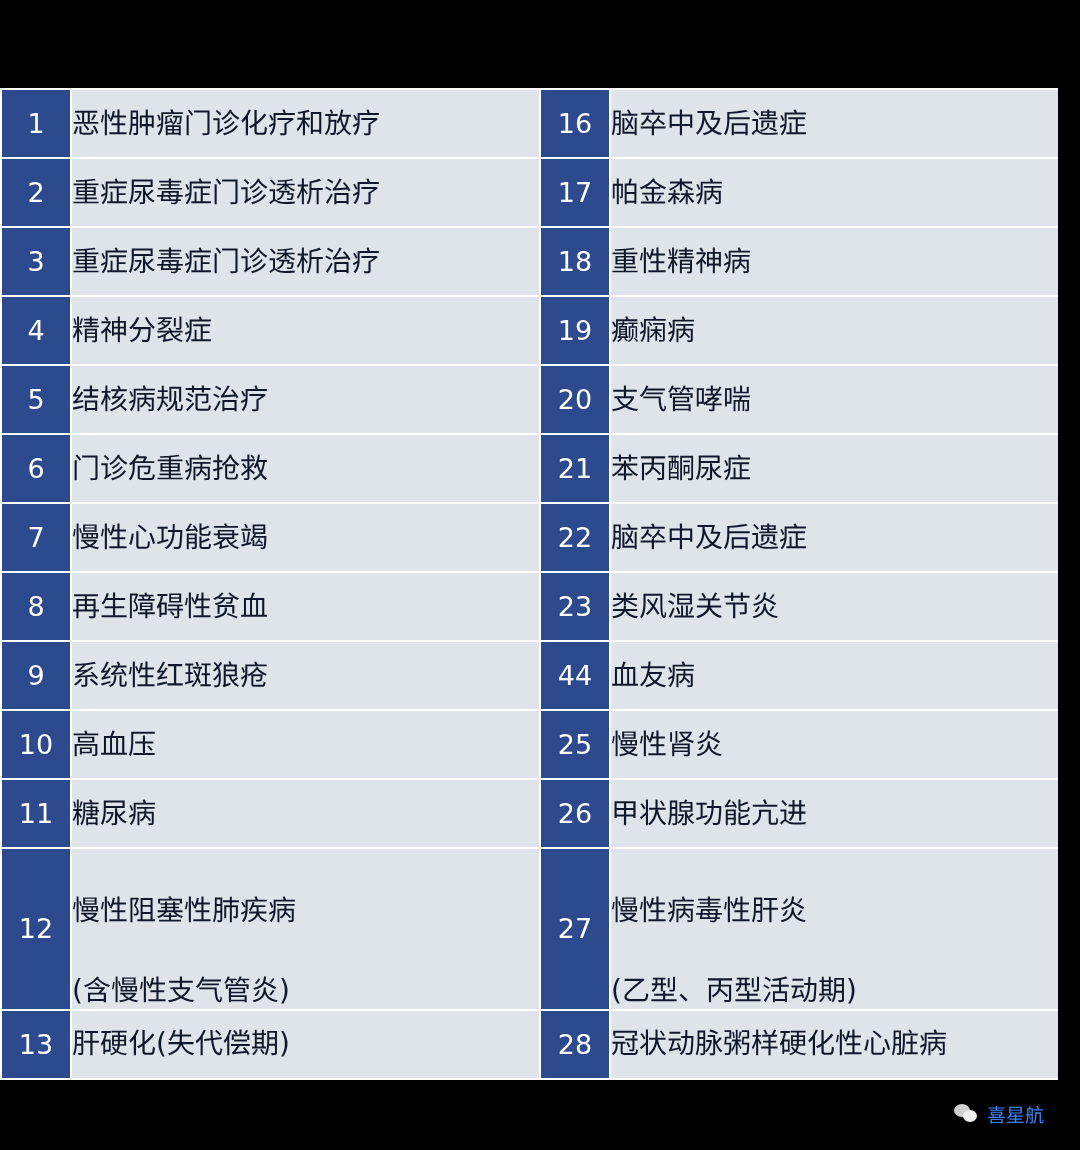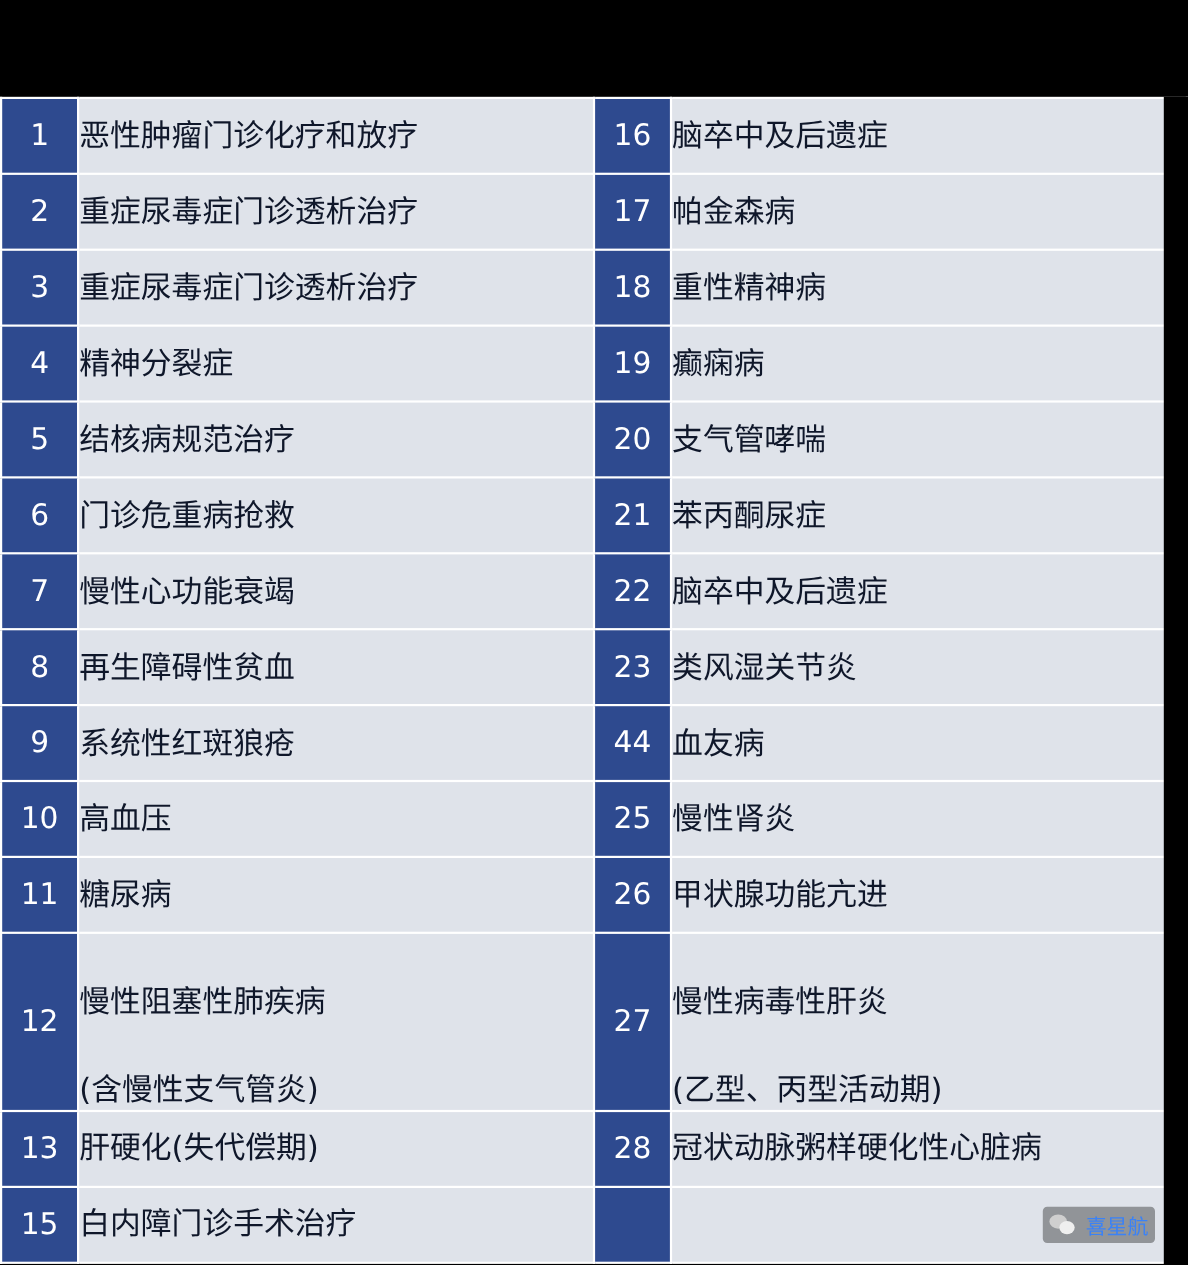--- a/index.html
+++ b/index.html
@@ -208,26 +208,20 @@
           <span class="line2">慢性病毒性肝炎</span>
           <span class="line2">(乙型、丙型活动期)</span>
         </td>
       </tr>
       <tr class="row">
         <td class="num">13</td>
         <td class="txt">肝硬化(失代偿期)</td>
         <td class="num">28</td>
         <td class="txt">冠状动脉粥样硬化性心脏病</td>
       </tr>
-      <tr class="row-last">
-        <td class="num">15</td>
-        <td class="txt">白内障门诊手术治疗</td>
-        <td class="blank-num"></td>
-        <td class="blank-txt"></td>
-      </tr>
     </tbody>
   </table>
 </div>
 
 <div id="right-band"></div>
 
 <div id="watermark">
   <span class="wx-icon">
     <span class="b1"></span>
     <span class="b2"></span>

